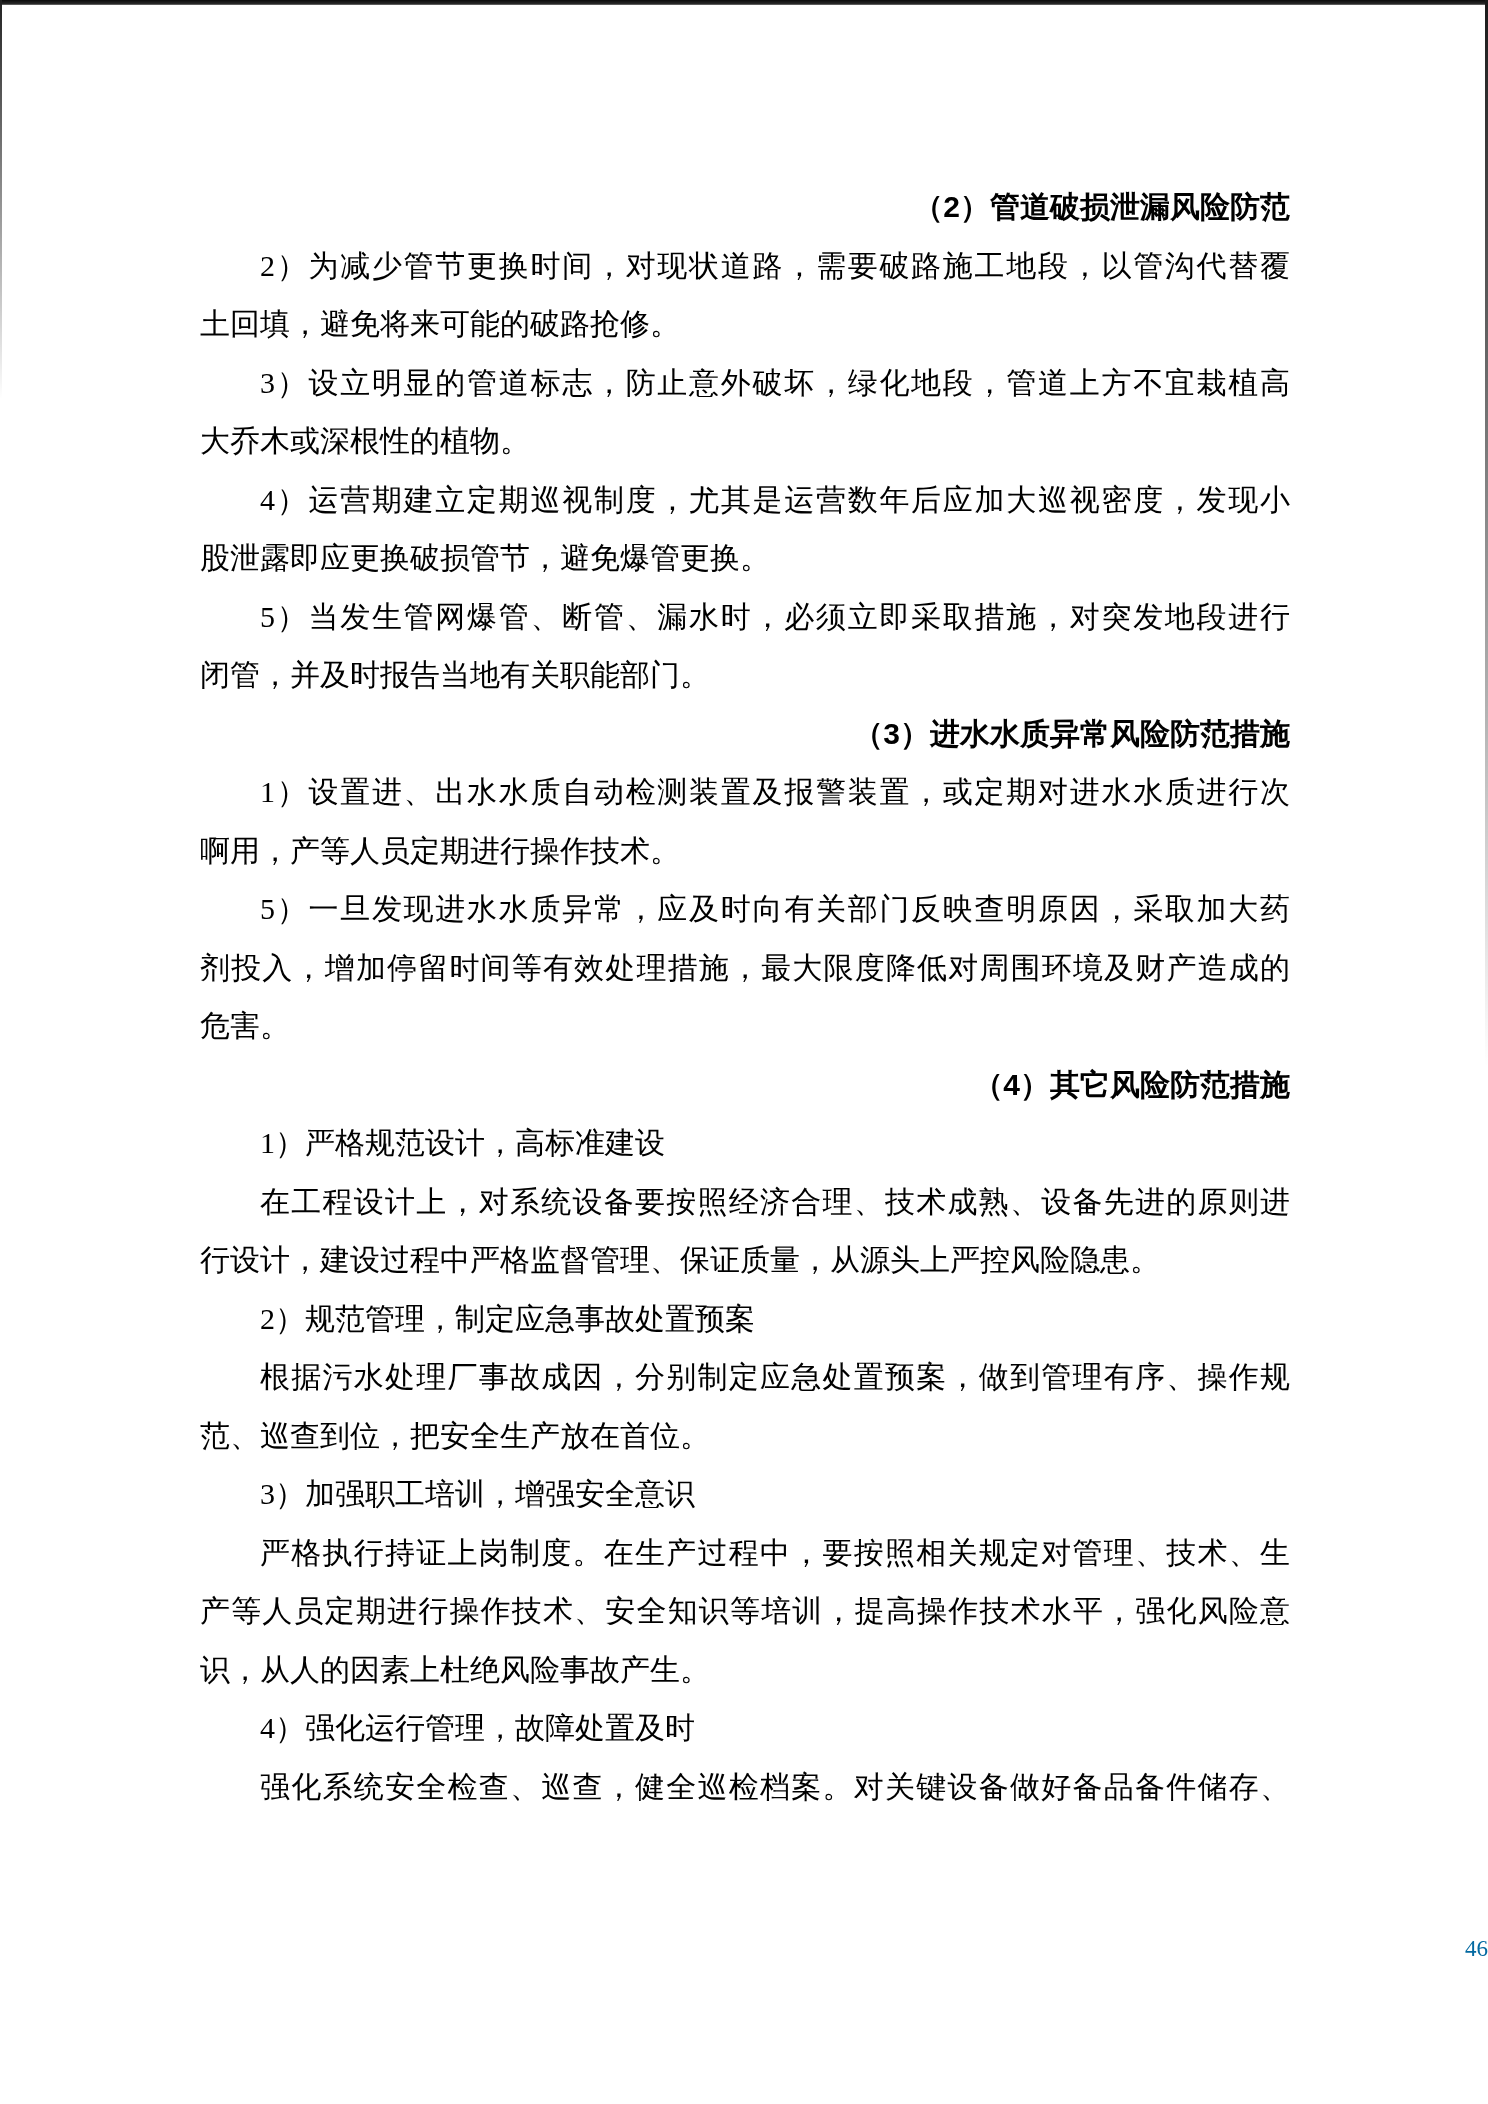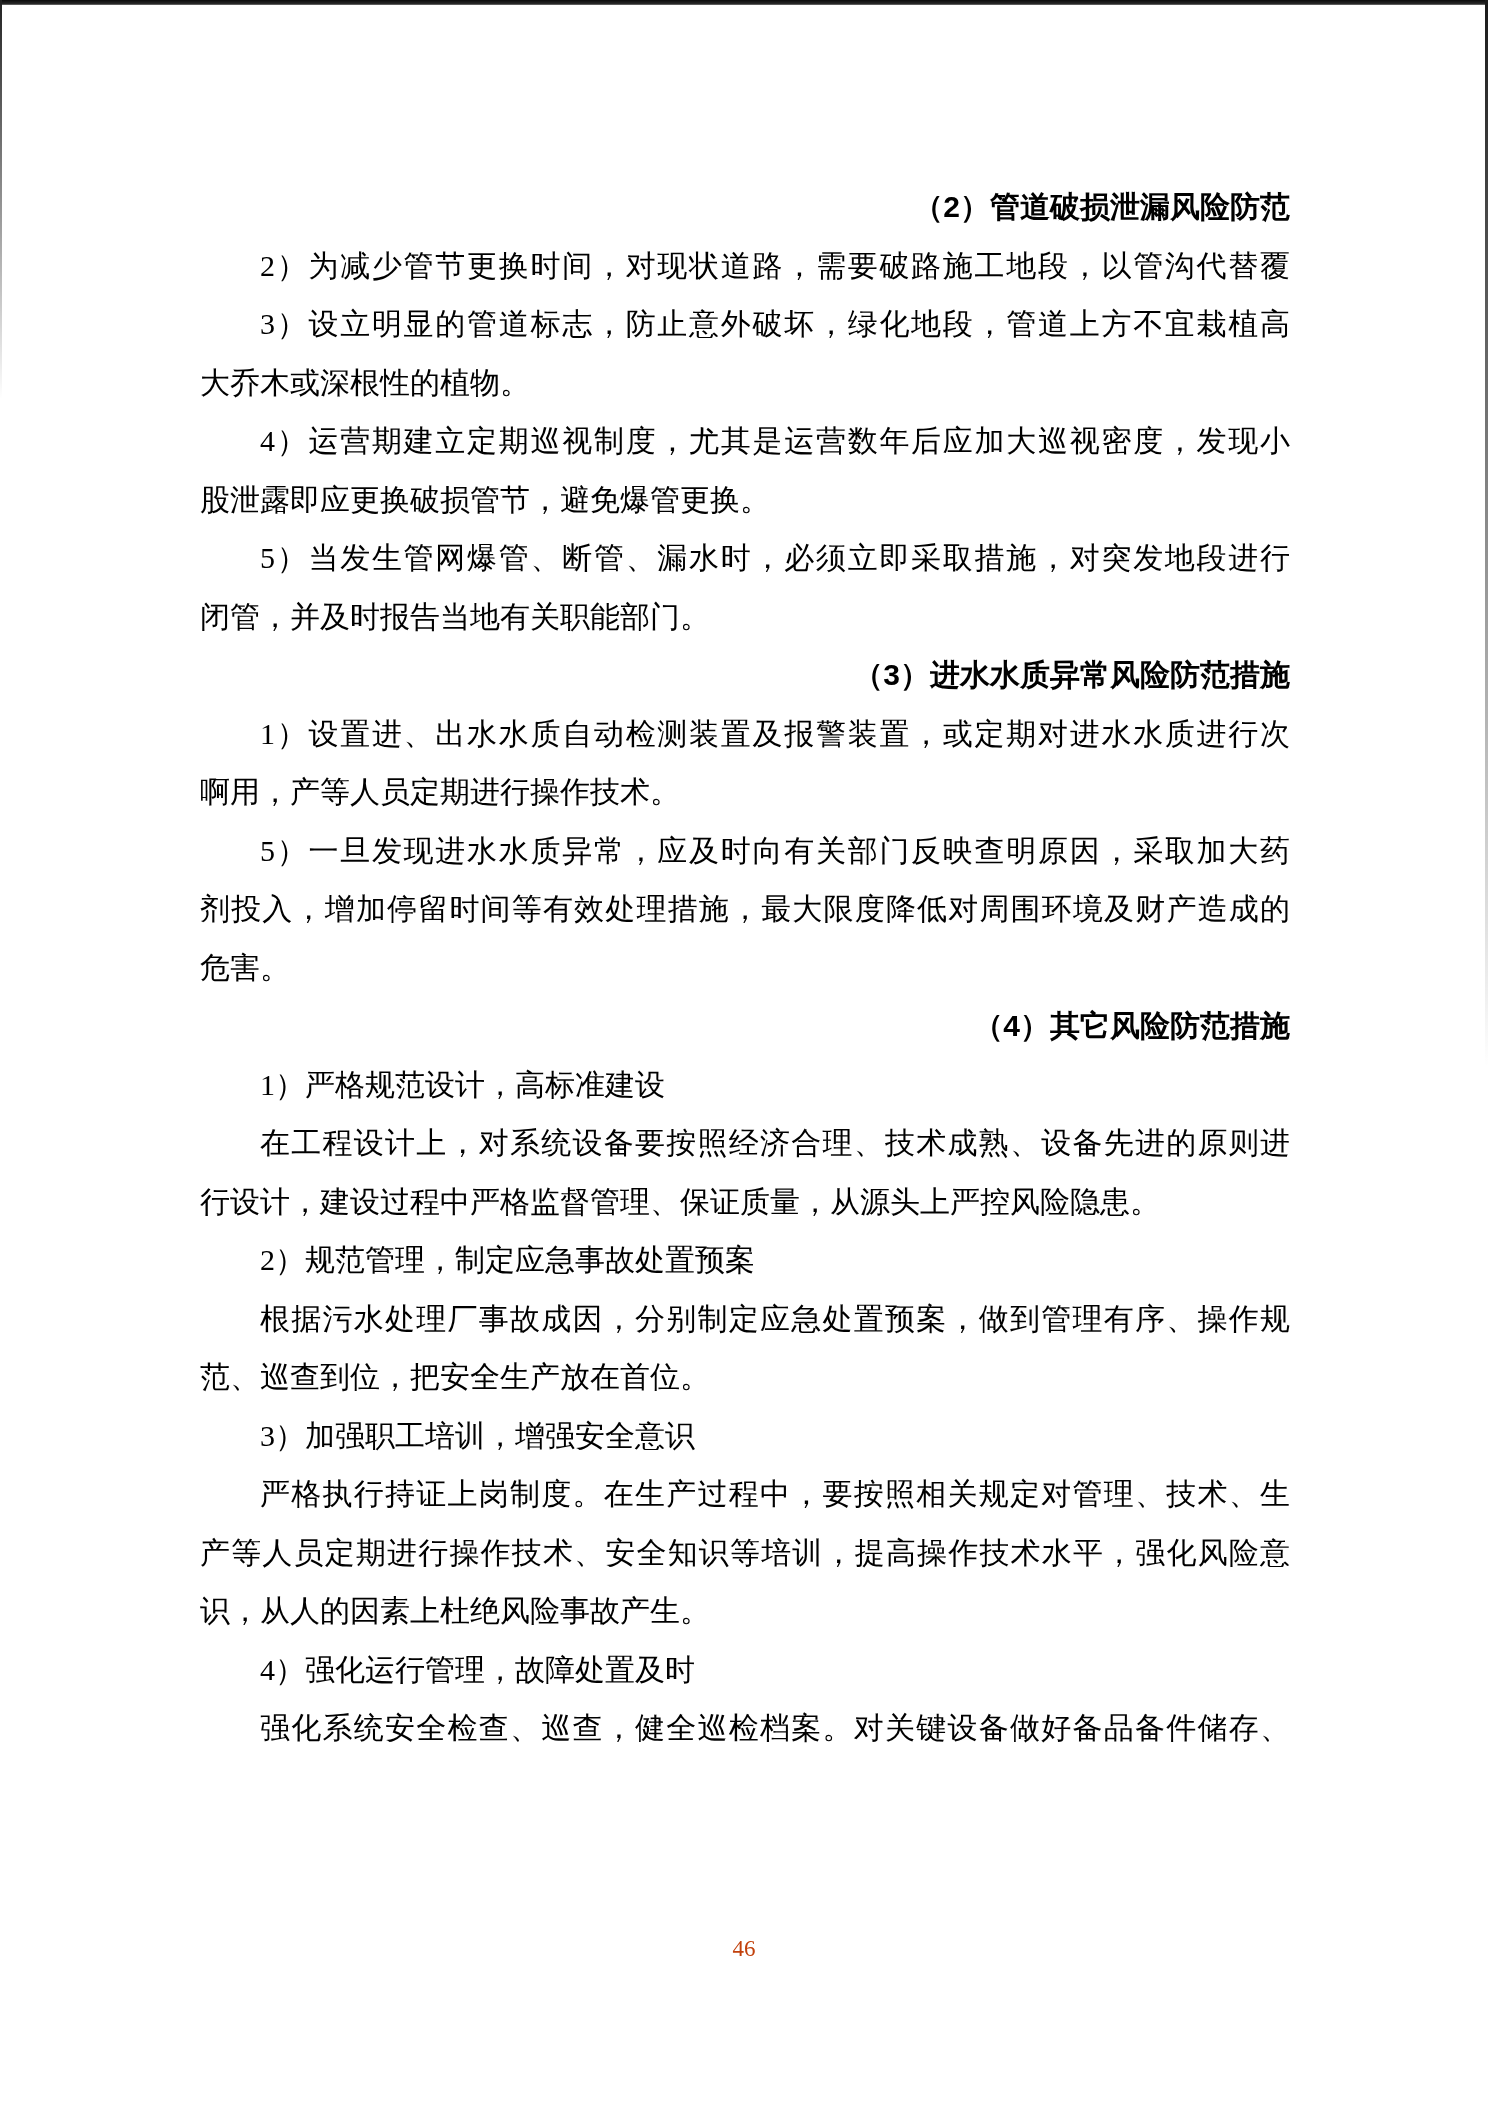--- a/index.html
+++ b/index.html
@@ -59,36 +59,37 @@
   .line.bold {
     font-weight: bold;
     font-family: "Liberation Sans", "DejaVu Sans", sans-serif;
     text-align: right;
   }
   .page-number {
     position: absolute;
     top: 1934px;
     left: 0;
     width: 100%;
-    text-align: center;
+    text-align: right;
     font-size: 23px;
     line-height: 30px;
-    color: #c2410c;
+    color: #0369a1;
   }
 </style>
 </head>
 <body>
 
 <div class="edge-top"></div>
 <div class="edge-left"></div>
 <div class="edge-right"></div>
 
 <div class="text-block" id="text-block">
     <div class="line bold indent">（2）管道破损泄漏风险防范</div>
     <div class="line indent stretch">2）为减少管节更换时间，对现状道路，需要破路施工地段，以管沟代替覆</div>
+    <div class="line">土回填，避免将来可能的破路抢修。</div>
     <div class="line indent stretch">3）设立明显的管道标志，防止意外破坏，绿化地段，管道上方不宜栽植高</div>
     <div class="line">大乔木或深根性的植物。</div>
     <div class="line indent stretch">4）运营期建立定期巡视制度，尤其是运营数年后应加大巡视密度，发现小</div>
     <div class="line">股泄露即应更换破损管节，避免爆管更换。</div>
     <div class="line indent stretch">5）当发生管网爆管、断管、漏水时，必须立即采取措施，对突发地段进行</div>
     <div class="line">闭管，并及时报告当地有关职能部门。</div>
     <div class="line bold indent">（3）进水水质异常风险防范措施</div>
     <div class="line indent stretch">1）设置进、出水水质自动检测装置及报警装置，或定期对进水水质进行次</div>
     <div class="line">啊用，产等人员定期进行操作技术。</div>
     <div class="line indent stretch">5）一旦发现进水水质异常，应及时向有关部门反映查明原因，采取加大药</div>

